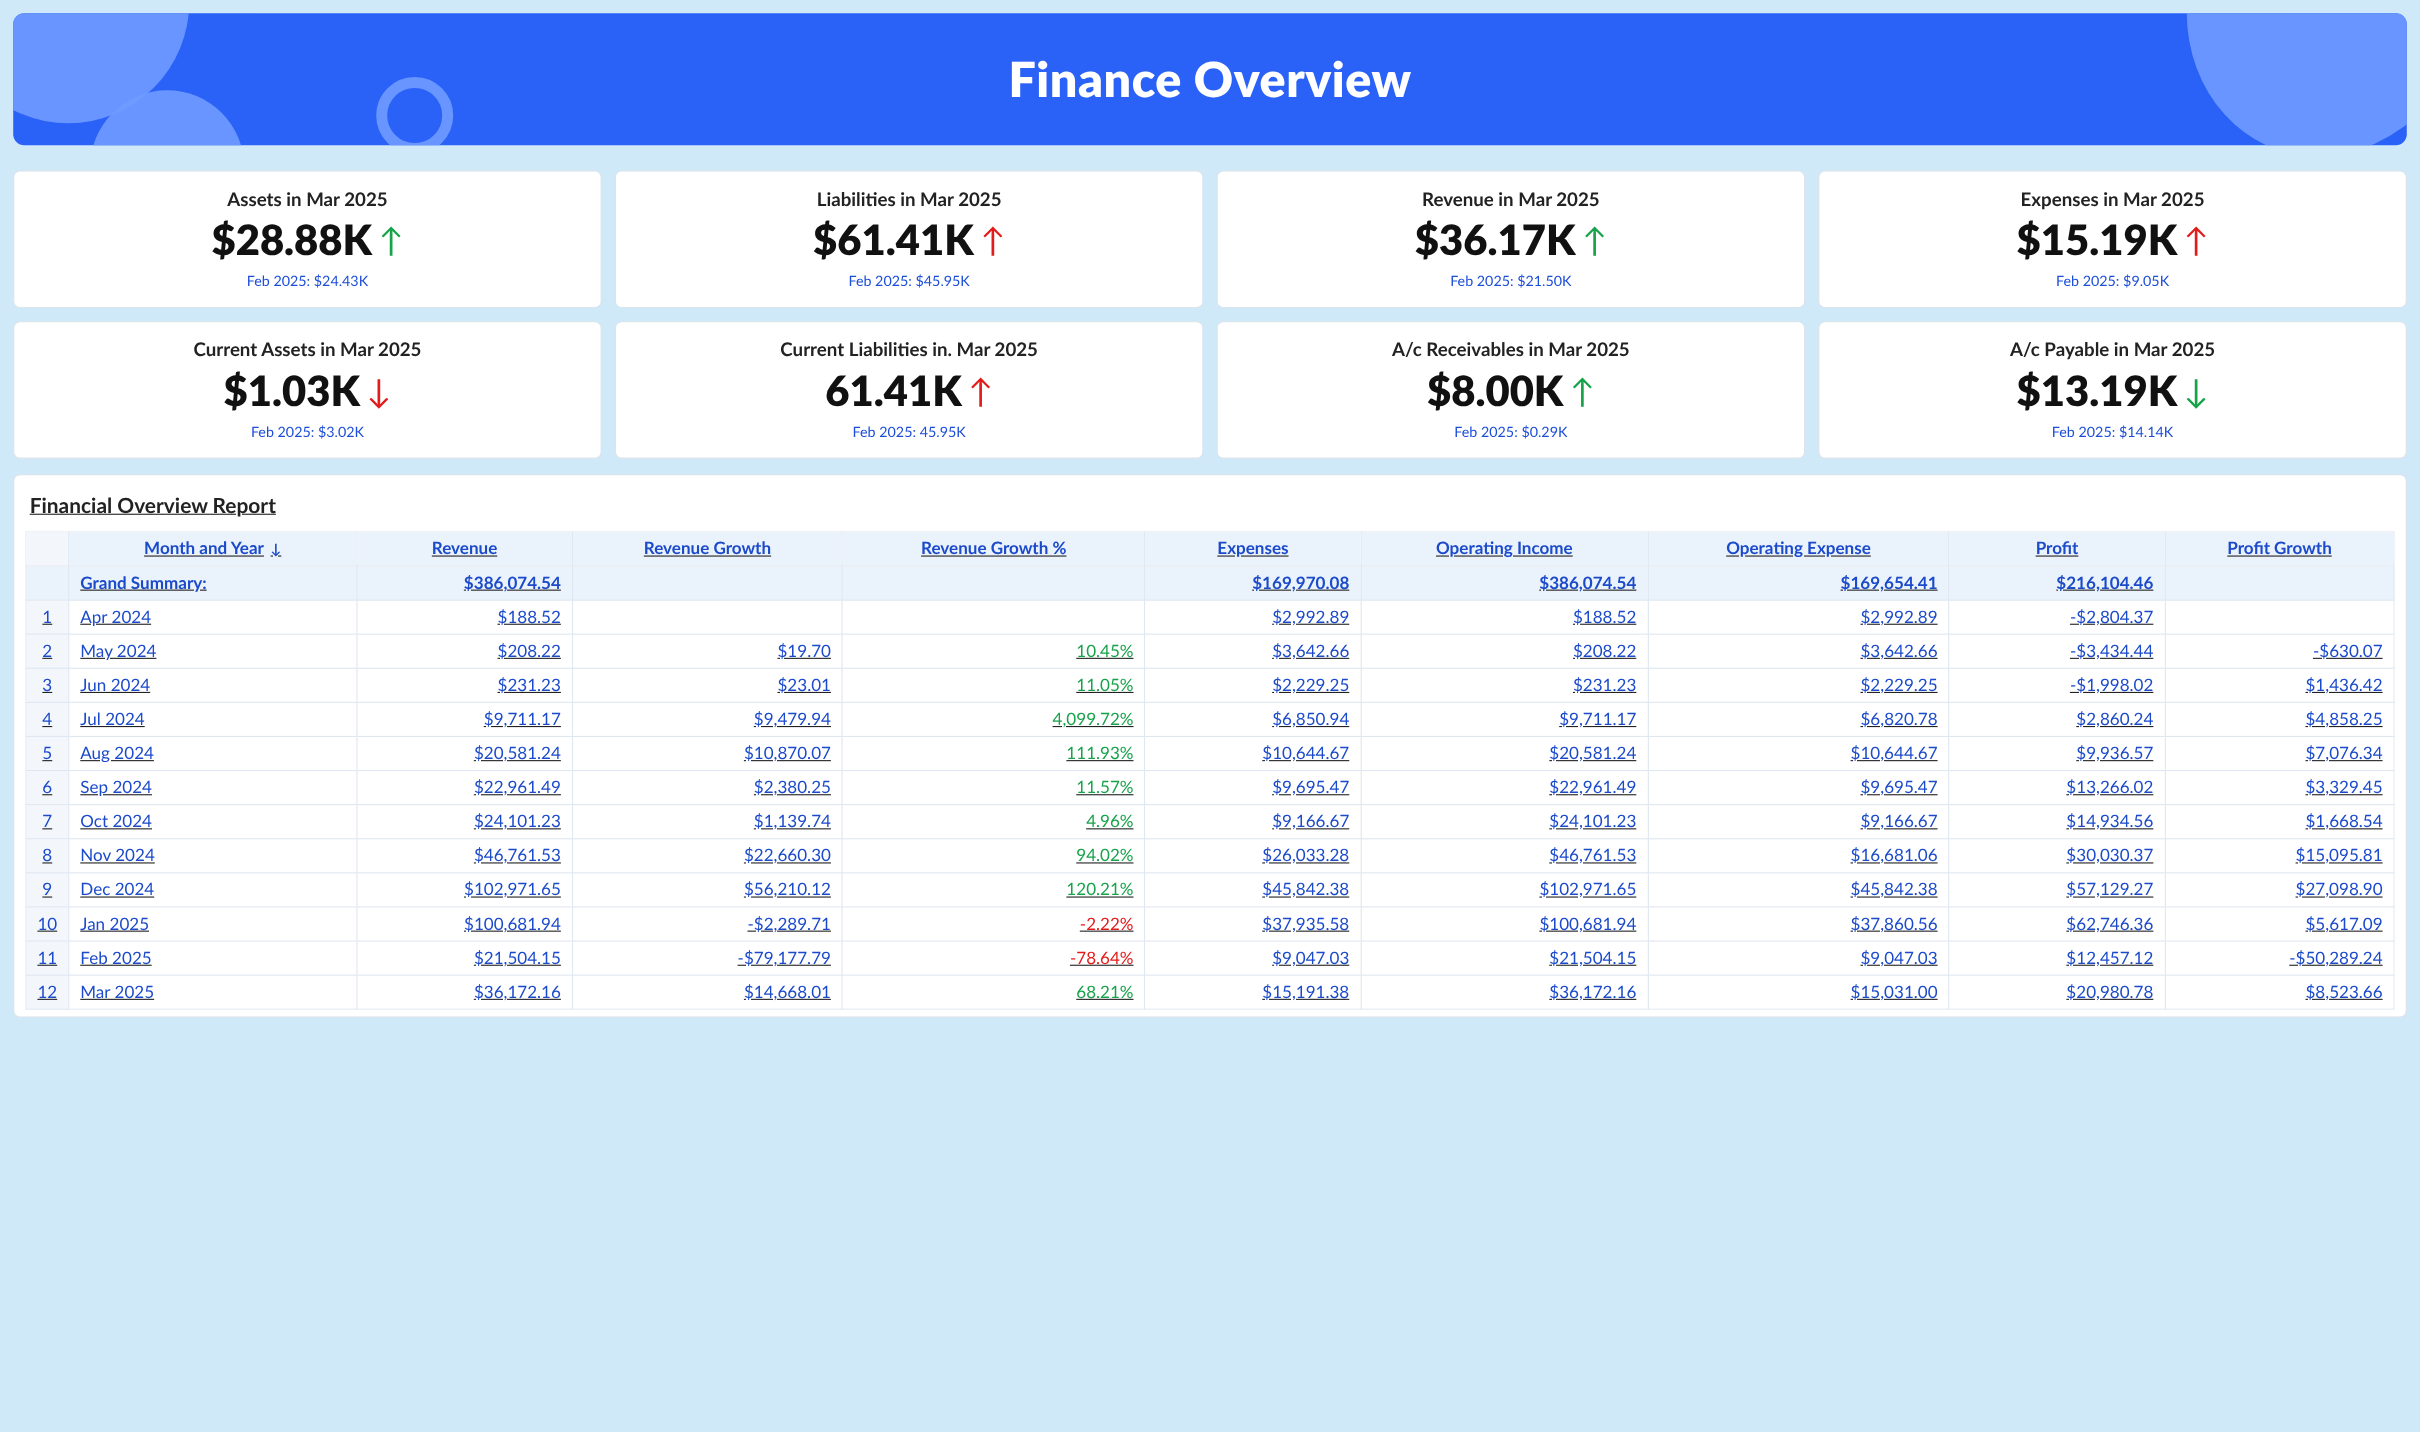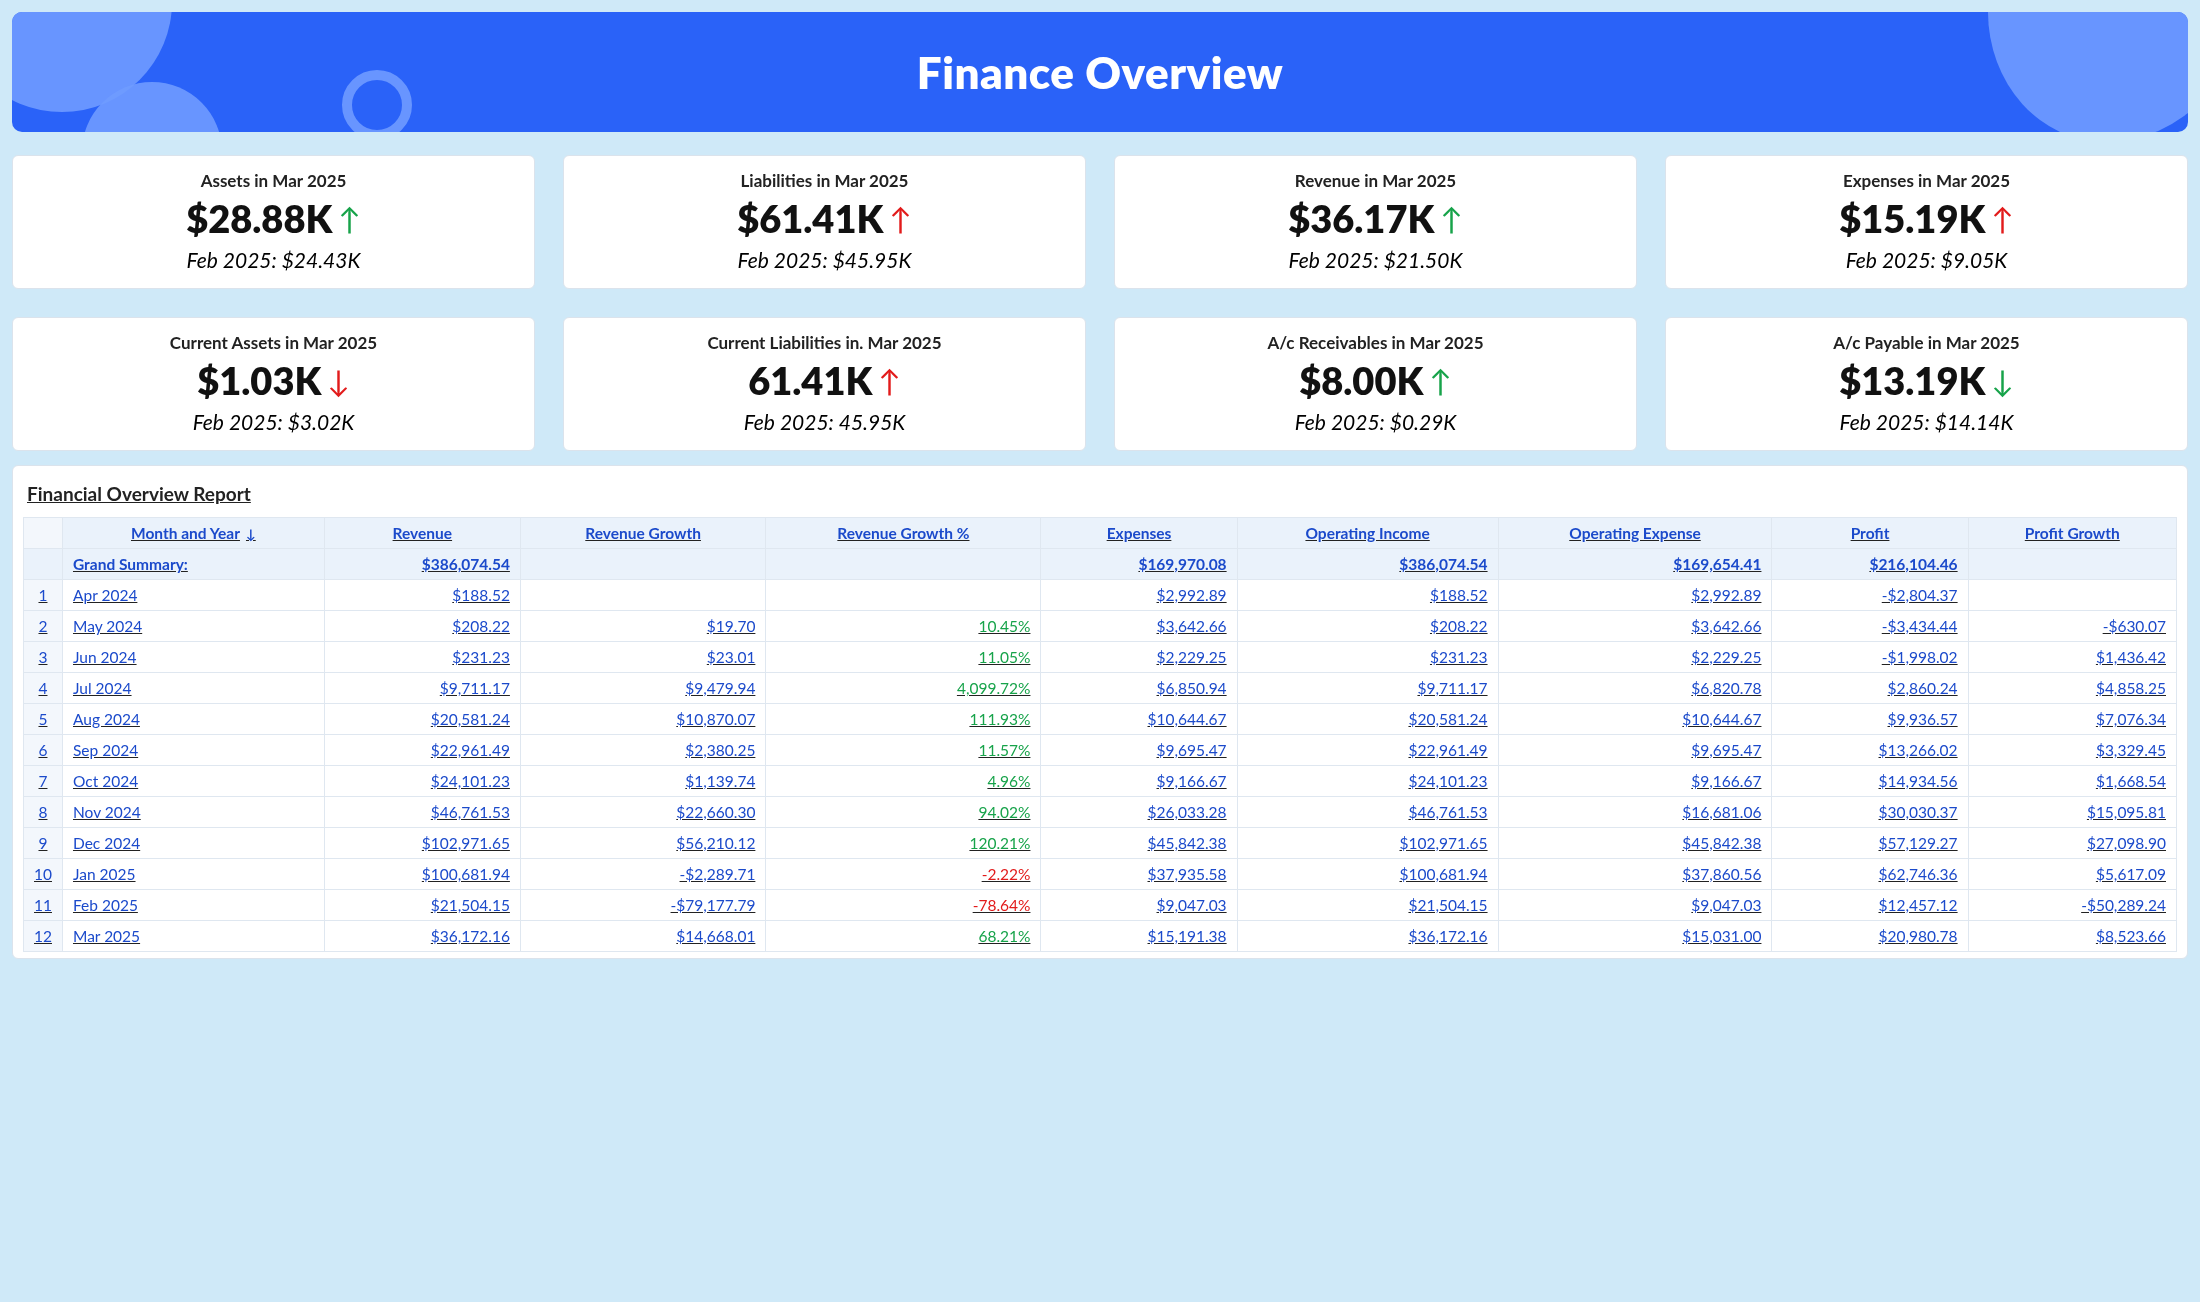--- a/index.html
+++ b/index.html
@@ -30,41 +30,41 @@
   }
   .blob { position: absolute; background: #6f9bff; border-radius: 50%; opacity: 0.9; }
   .blob.b1 { width: 220px; height: 220px; left: -60px; top: -120px; }
   .blob.b2 { width: 140px; height: 140px; left: 70px; bottom: -90px; }
   .blob.b3 { width: 70px; height: 70px; left: 330px; bottom: -8px; background: transparent; border: 10px solid #6f9bff; }
   .blob.b4 { width: 260px; height: 260px; right: -60px; top: -130px; border-radius: 40% 60% 55% 45% / 50% 40% 60% 50%; }
 
   .cards {
     display: grid;
     grid-template-columns: repeat(4, 1fr);
-    gap: 28px;
+    gap: 12px;
     margin-bottom: 14px;
   }
   .card {
     background: #fff;
     border: 1px solid #dbe3ec;
     border-radius: 6px;
     padding: 14px 10px 16px;
     text-align: center;
   }
   .card .label { font-size: 17px; font-weight: 700; color: #222; margin-bottom: 8px; }
   .card .value {
     font-size: 38px;
     font-weight: 800;
     color: #111;
     display: inline-flex;
     align-items: center;
     gap: 6px;
     line-height: 1;
   }
-  .card .prev { font-size: 21px; color: #000000; margin-top: 10px; font-style: italic; }
+  .card .prev { font-size: 13px; color: #1d4ed8; margin-top: 10px; }
   .arrow { font-size: 30px; font-weight: 400; line-height: 1; }
   .up.green { color: #17a34a; }
   .up.red   { color: #e21b1b; }
   .down.green { color: #17a34a; }
   .down.red   { color: #e21b1b; }
 
   .report {
     background: #fff;
     border: 1px solid #dbe3ec;
     border-radius: 6px;

